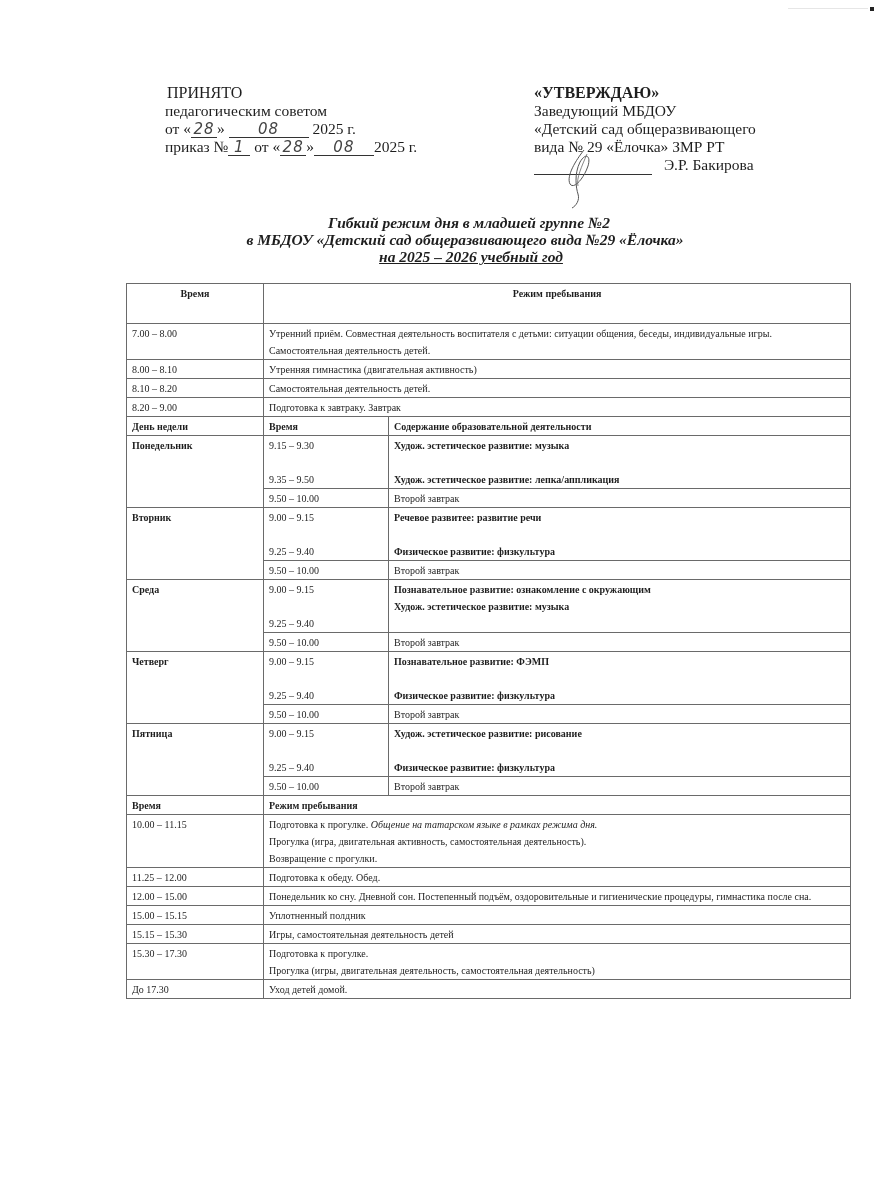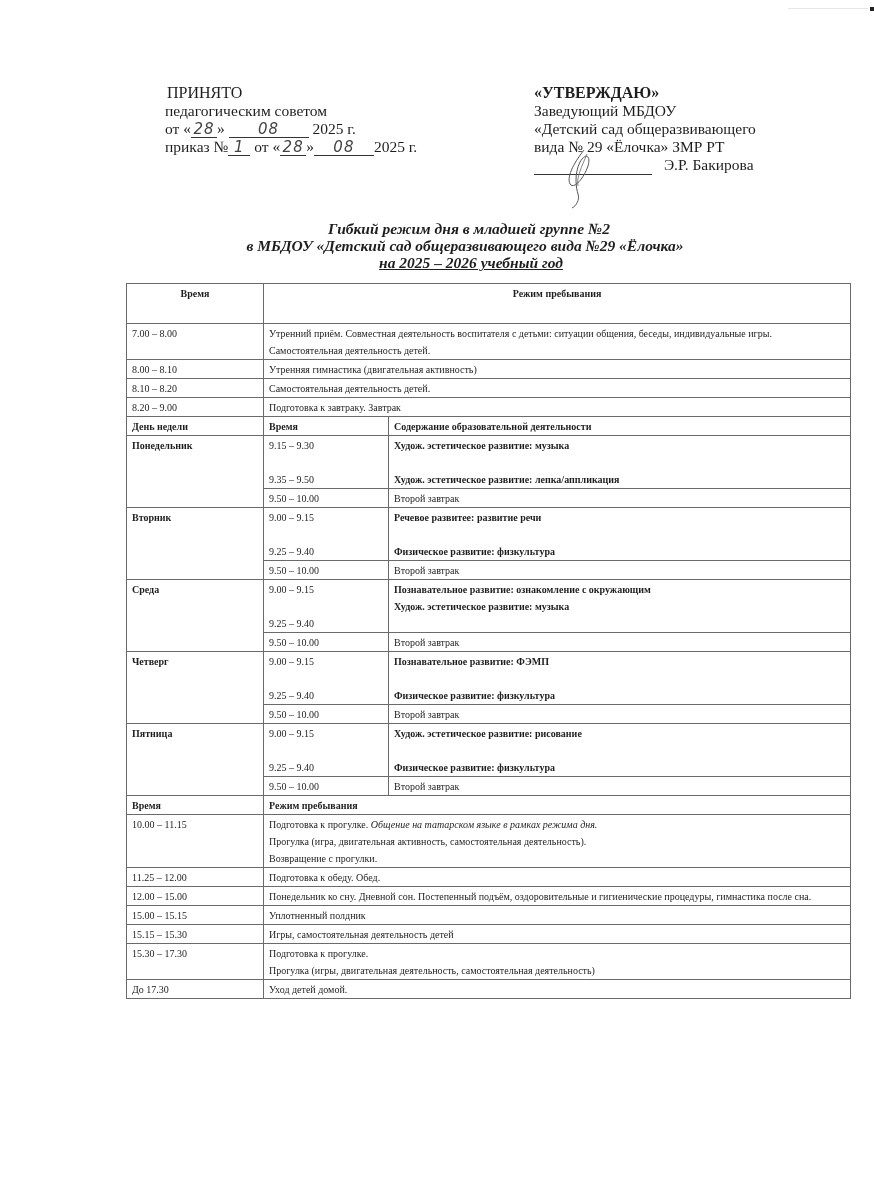--- a/index.html
+++ b/index.html
@@ -12,21 +12,21 @@
 
   .left-block { position: absolute; left: 165px; top: 84px; font-size: 15.5px; line-height: 18px; }
   .left-block .h { font-weight: normal; margin-left: 2px; font-size: 16px; }
   .right-block { position: absolute; left: 510px; top: 84px; font-size: 15.5px; line-height: 18px; margin-left: 24px; }
   .right-block .h { font-weight: bold; font-size: 16px; }
   .hw { font-family: "DejaVu Sans", sans-serif; font-style: italic; font-weight: 300; color: #444; font-size: 15px; display: inline-block; border-bottom: 1px solid #333; text-align: center; line-height: 15px; letter-spacing: 1px; }
   .blank { display: inline-block; border-bottom: 1px solid #333; }
 
   .sig { position: absolute; left: 554px; top: 148px; }
 
-  .title { position: absolute; left: 0; width: 874px; top: 220px; text-align: center; font-style: italic; font-weight: bold; font-size: 15.5px; line-height: 17px; }
+  .title { position: absolute; left: 0; width: 874px; top: 214px; text-align: center; font-style: italic; font-weight: bold; font-size: 15.5px; line-height: 17px; }
   .title div { position: relative; }
   .title .l1 { left: 32px; }
   .title .l2 { left: 28px; }
   .title .l3 { left: 34px; text-decoration: underline; text-decoration-thickness: 1px; }
 
   table.sched { position: absolute; left: 126px; top: 283px; width: 725px; border-collapse: collapse; font-size: 10px; line-height: 17px; }
   table.sched td { border: 1px solid #6a6a6a; padding: 1px 5px 0 5px; vertical-align: top; }
   .bold { font-weight: bold; }
   .center { text-align: center; }
   .hdr td { height: 38px; }

